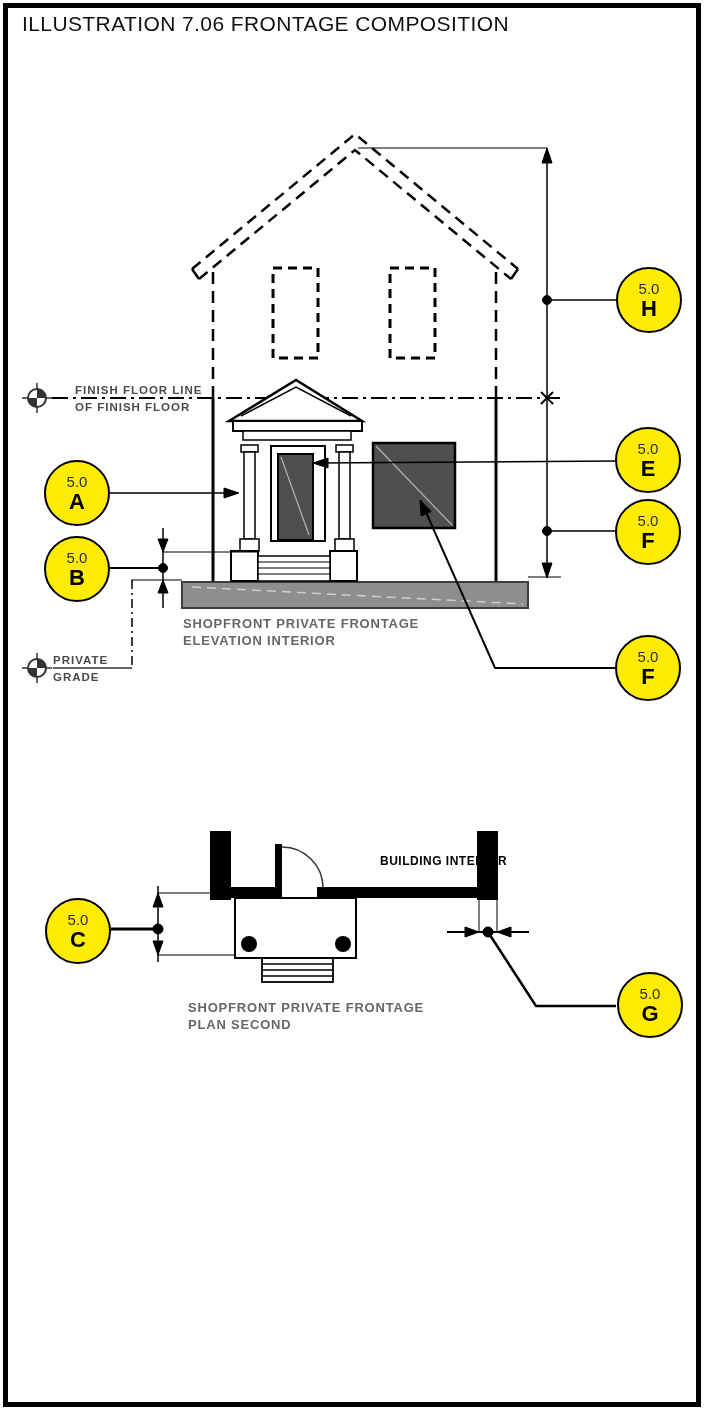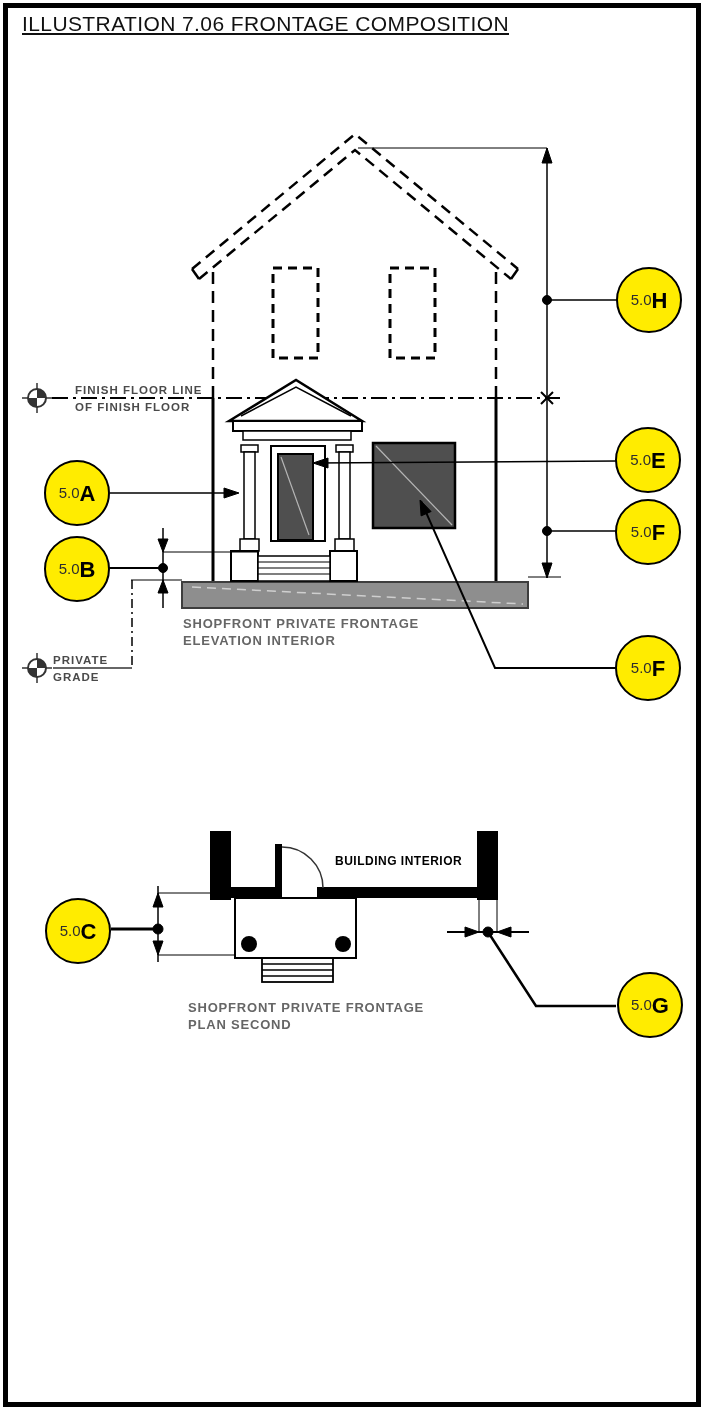--- a/index.html
+++ b/index.html
@@ -6,31 +6,31 @@
   body{
     width:704px;height:1410px;position:relative;background:#ffffff;
     font-family:"Liberation Sans", sans-serif;overflow:hidden;
   }
   .frame{
     position:absolute;left:3px;top:3px;right:3px;bottom:3px;
     border:5px solid #000;pointer-events:none;
   }
   .title{
     position:absolute;left:22px;top:12px;
-    font-size:21px;letter-spacing:.4px;color:#111;white-space:nowrap;text-decoration:underline;
+    font-size:21px;letter-spacing:.4px;color:#111;white-space:nowrap;
   }
   svg.drawing{position:absolute;left:0;top:0;}
   .txt{position:absolute;white-space:nowrap;font-weight:bold;}
   .datum-label{font-size:11.5px;letter-spacing:1px;color:#4a4a4a;}
   .caption{font-size:13px;letter-spacing:.8px;color:#666;}
-  .interior-label{font-size:12px;font-weight:bold;letter-spacing:.5px;color:#000;}
+  .interior-label{font-size:12px;font-weight:bold;letter-spacing:.5px;color:#000;margin-left:45px;}
   .callout{
     position:absolute;width:66px;height:66px;border-radius:50%;
     background:#FFEC00;border:2.5px solid #000;box-sizing:border-box;
-    display:flex;flex-direction:row;align-items:center;justify-content:center;
+    display:flex;flex-direction:column;align-items:center;justify-content:center;
   }
   .co-val{font-size:15px;color:#2e2e2e;line-height:16px;}
   .co-letter{font-size:22px;font-weight:bold;color:#000;line-height:23px;}
 </style>
 </head>
 <body>
 
 <svg class="drawing" width="704" height="1410" viewBox="0 0 704 1410">
 
   <g stroke="#000" fill="none" stroke-width="2.5" stroke-dasharray="11,7">

